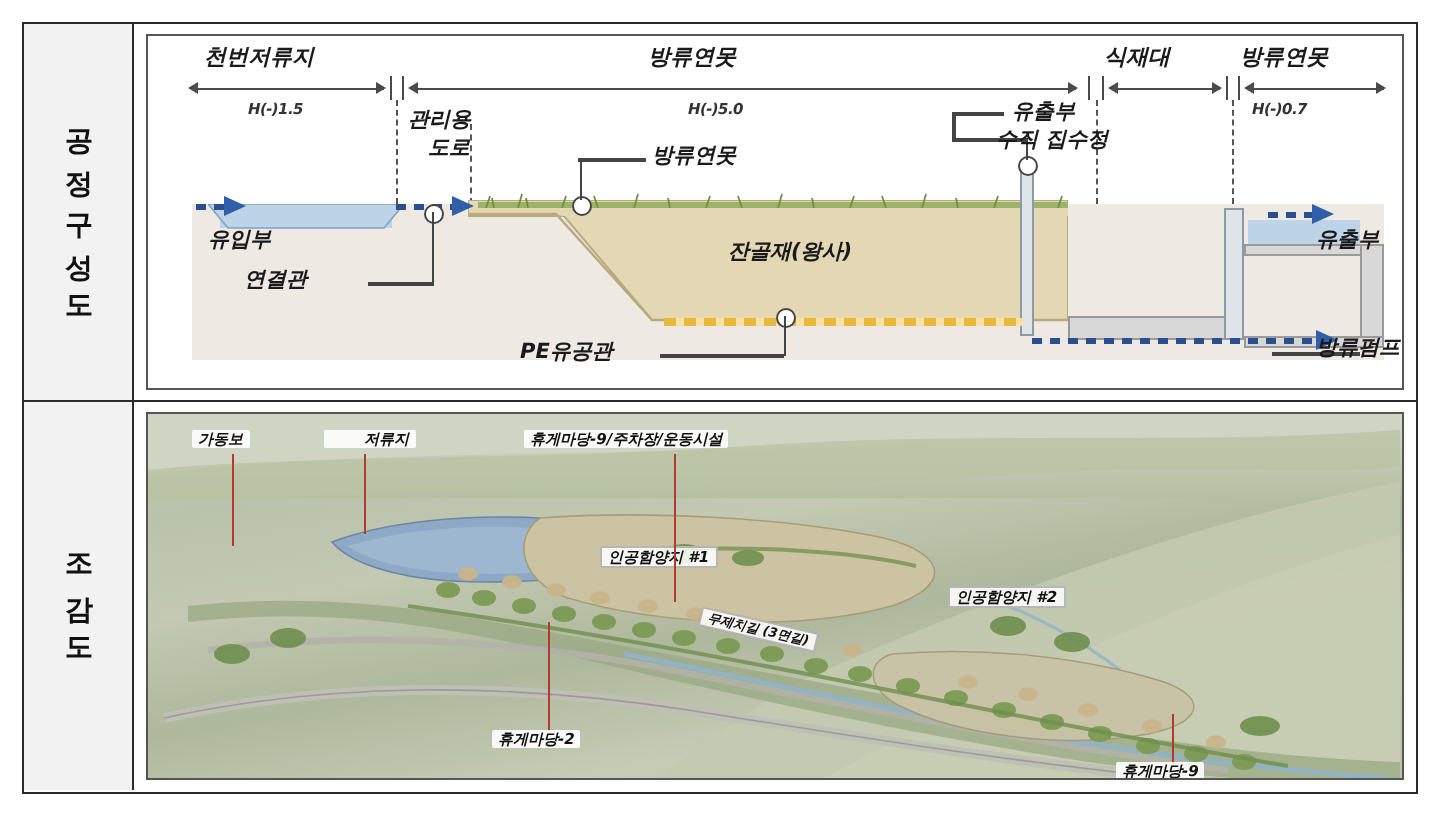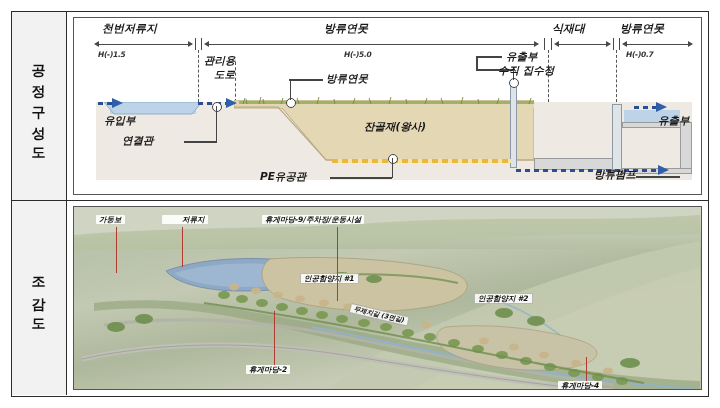--- a/index.html
+++ b/index.html
@@ -136,21 +136,21 @@
         <div class="arrowL" style="left:548px;top:23px;"></div>
         <div class="arrowR" style="left:614px;top:23px;"></div>
 
         <div class="tick" style="left:121px;top:20px;height:12px;"></div>
         <div class="tick" style="left:127px;top:20px;height:12px;"></div>
         <div class="tick" style="left:470px;top:20px;height:12px;"></div>
         <div class="tick" style="left:477px;top:20px;height:12px;"></div>
         <div class="tick" style="left:539px;top:20px;height:12px;"></div>
         <div class="tick" style="left:545px;top:20px;height:12px;"></div>
 
-        <span class="xlabel dim" style="left:24px;top:33px;">H(-)1.5</span>
+        <span class="xlabel dim" style="left:50px;top:33px;">H(-)1.5</span>
         <span class="xlabel dim" style="left:270px;top:33px;">H(-)5.0</span>
         <span class="xlabel dim" style="left:552px;top:33px;">H(-)0.7</span>
 
         <div class="vdash" style="left:124px;top:32px;height:52px;"></div>
         <div class="vdash" style="left:161px;top:44px;height:40px;"></div>
         <div class="vdash" style="left:474px;top:32px;height:52px;"></div>
         <div class="vdash" style="left:542px;top:32px;height:52px;"></div>
 
         <div class="ground" style="left:22px;top:84px;width:596px;height:78px;"></div>
 
@@ -226,21 +226,21 @@
         <div class="leader" style="left:438.5px;top:52px;width:1.5px;height:10px;"></div>
         <div class="leader" style="left:402px;top:51px;width:38px;height:1.5px;"></div>
         <div class="leader" style="left:402px;top:38px;width:1.5px;height:14px;"></div>
         <div class="leader" style="left:402px;top:38px;width:26px;height:1.5px;"></div>
         <span class="xlabel callout" style="left:432px;top:32px;">유출부</span>
         <span class="xlabel callout" style="left:424px;top:46px;">수직 집수정</span>
 
         <span class="xlabel callout" style="left:584px;top:96px;">유출부</span>
 
         <div class="leader" style="left:562px;top:158px;width:44px;height:1.5px;"></div>
-        <span class="xlabel callout" style="left:520px;top:150px;">방류펌프</span>
+        <span class="xlabel callout" style="left:584px;top:150px;">방류펌프</span>
 
       </div>
     </div>
   </div>
 
   <div class="row row-bot">
     <div class="rowlabel">
       <span class="vtext">조감도</span>
     </div>
     <div class="rowbody">
@@ -338,21 +338,21 @@
 
         <div class="aleader" style="left:263px;top:20px;height:74px;"></div>
         <span class="alabel nobox" style="left:188px;top:8px;">휴게마당-9/주차장/운동시설</span>
 
         <span class="alabel" style="left:400px;top:86px;">인공함양지 #2</span>
 
         <div class="aleader" style="left:200px;top:104px;height:54px;"></div>
         <span class="alabel nobox" style="left:172px;top:158px;">휴게마당-2</span>
 
         <div class="aleader" style="left:512px;top:150px;height:26px;"></div>
-        <span class="alabel nobox" style="left:484px;top:174px;">휴게마당-4</span>
+        <span class="alabel nobox" style="left:484px;top:174px;">휴게마당-9</span>
 
         <span class="alabel" style="left:276px;top:96px;transform:rotate(13deg);transform-origin:left center;font-size:6.5px;">무제치길 (3면길)</span>
 
       </div>
     </div>
   </div>
 
  </div>
 </div>
 

